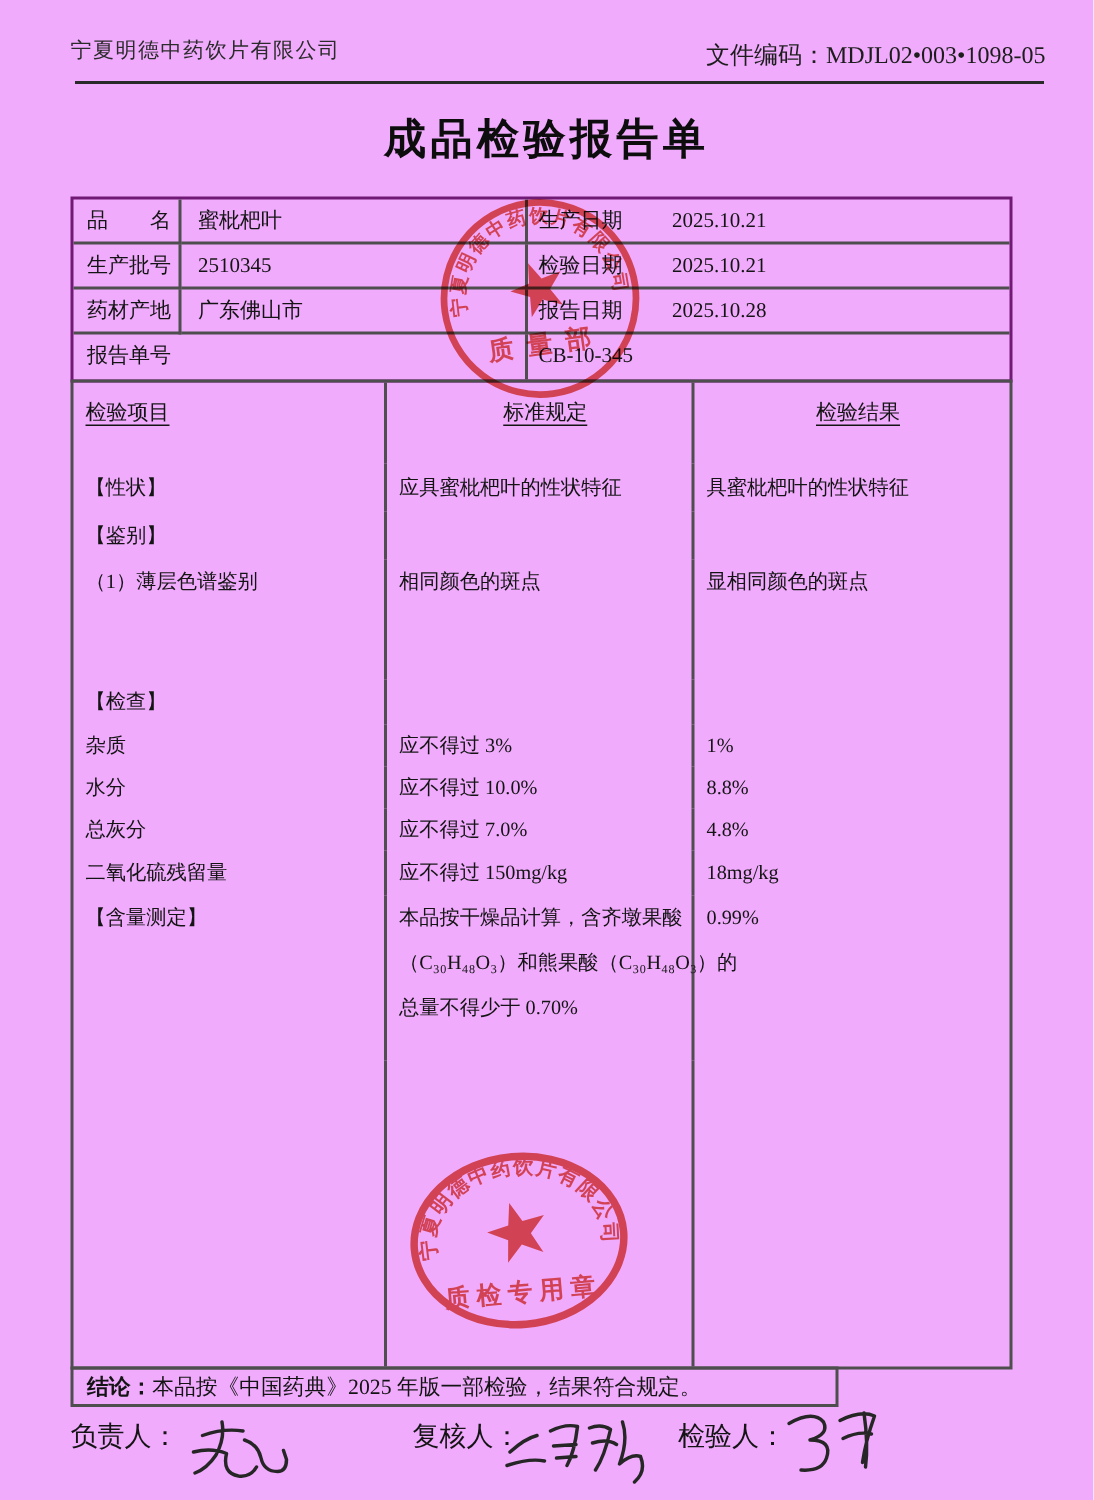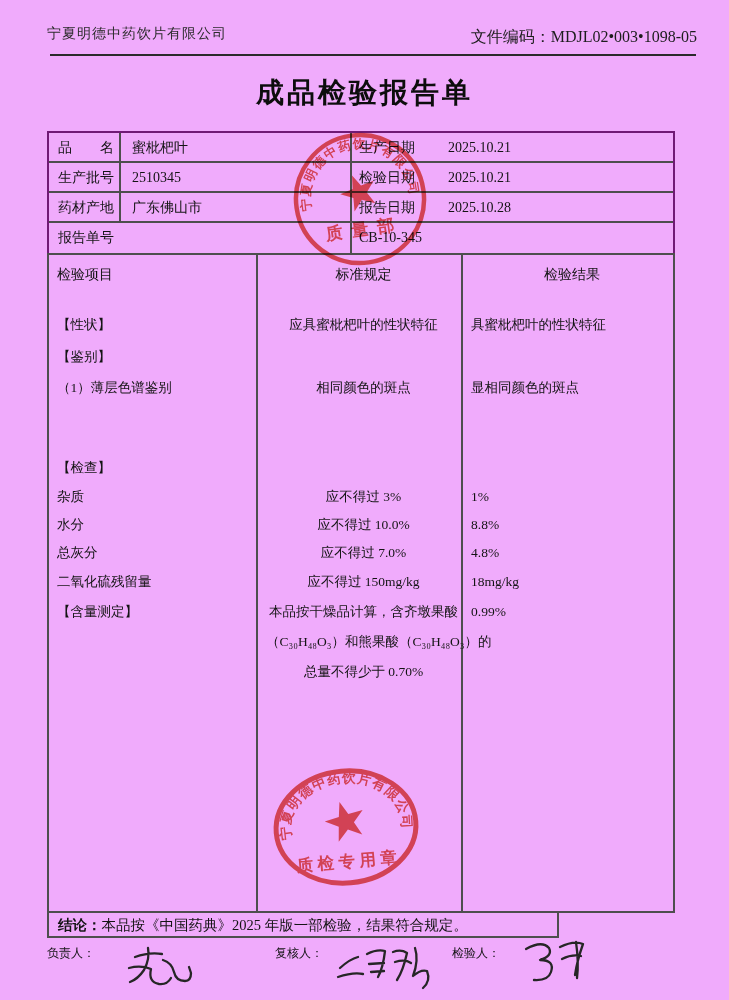--- a/index.html
+++ b/index.html
@@ -35,33 +35,33 @@
     position:absolute;left:47px;top:253px;width:628px;height:660px;box-sizing:border-box;
     border:2px solid #4e4e4e;display:grid;
     grid-template-columns:209px 205px auto;
     grid-template-rows:54px 32px 32px 80px 30px 28px 28px 28px 30px 110px auto;
     font-size:13.5px;
   }
   .insp-table .c1{padding-left:8px;border-right:2px solid #4e4e4e;box-sizing:border-box;white-space:nowrap;}
   .insp-table .c2{padding-left:8px;border-right:2px solid #4e4e4e;box-sizing:border-box;}
   .insp-table .c3{padding-left:8px;box-sizing:border-box;}
   .hcell{padding-top:11px;font-size:14px;}
-  .hcell .ul{text-underline-offset:4px;}
+  .hcell .ul{text-decoration:underline;text-underline-offset:4px;}
   .hc{text-align:center;}
-  .row-line{line-height:30px;white-space:nowrap;text-align:center;}
+  .row-line{line-height:30px;white-space:nowrap;}
   .lh32{line-height:32px;}
   .lh30{line-height:30px;}
   .lh28{line-height:28px;}
   
   .conclusion{
     position:absolute;left:47px;top:911px;width:512px;height:27px;box-sizing:border-box;
     border:2px solid #4e4e4e;line-height:24px;padding-left:9px;font-size:14.5px;white-space:nowrap;
   }
   .conclusion .b{font-weight:bold;}
-  .sig-row{position:absolute;left:47px;top:945px;width:628px;height:55px;font-size:12px;}
+  .sig-row{position:absolute;left:47px;top:945px;width:628px;height:55px;font-size:18px;}
   .sig-label{position:absolute;top:0;white-space:nowrap;}
   .sig-label.s1{left:0;}
   .sig-label.s2{left:228px;}
   .sig-label.s3{left:405px;}
   .sig-svg{position:absolute;}
   .sig-svg path{stroke:#262626;stroke-width:2.3;fill:none;stroke-linecap:round;stroke-linejoin:round;}
   
   .stamp{position:absolute;opacity:0.8;mix-blend-mode:multiply;}
   .stamp text{font-family:"Liberation Serif","DejaVu Serif",serif;font-weight:bold;}
 </style>

